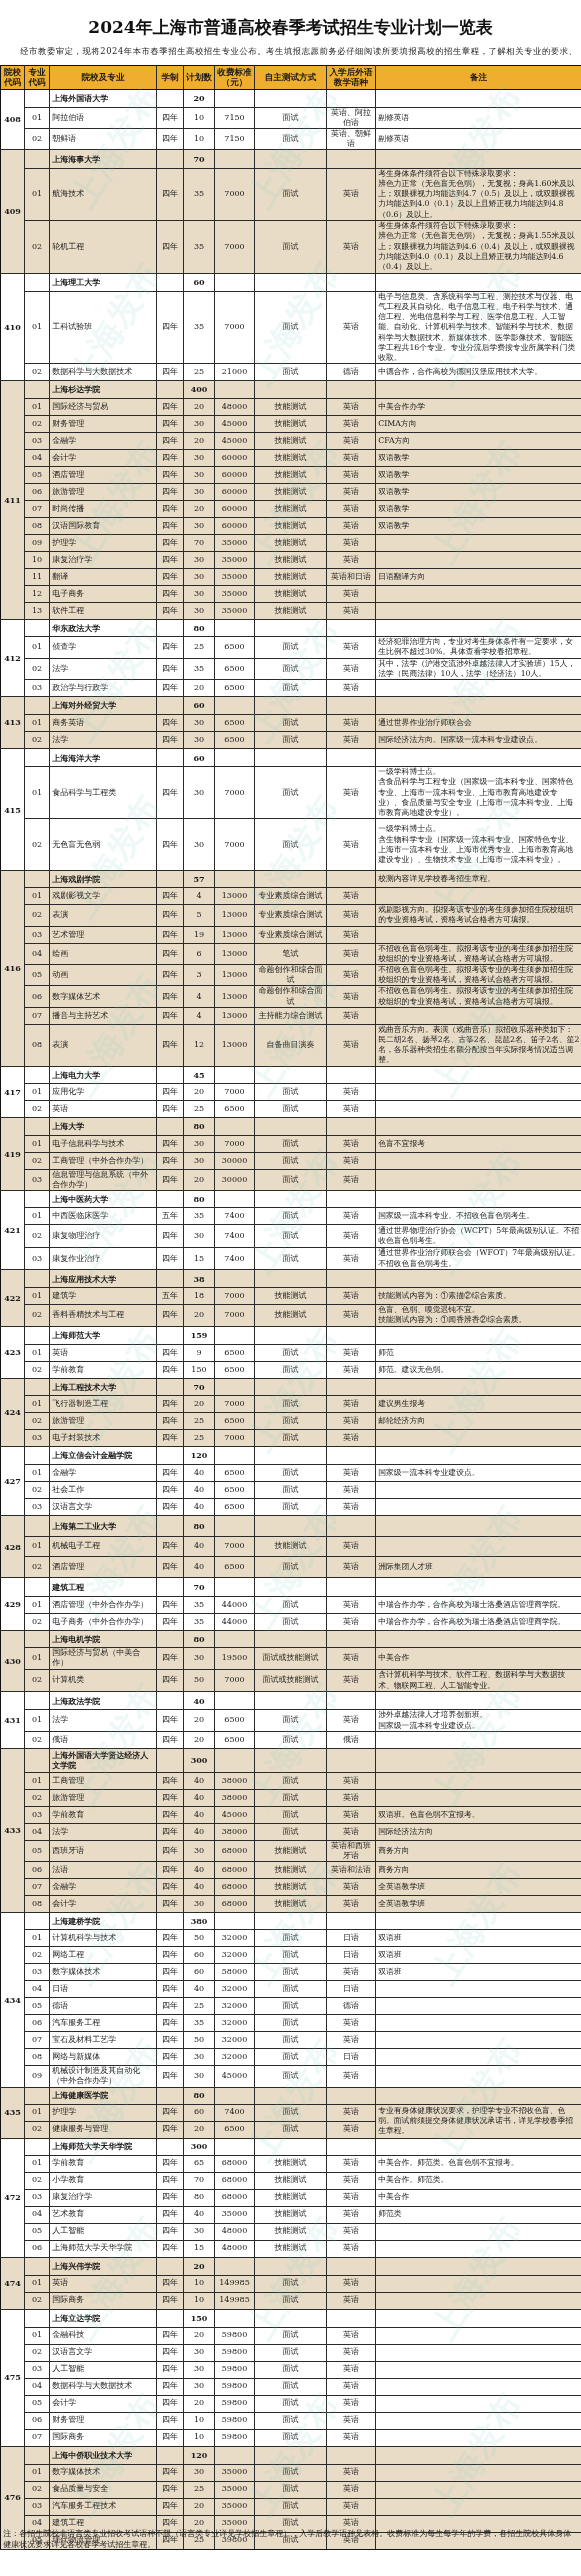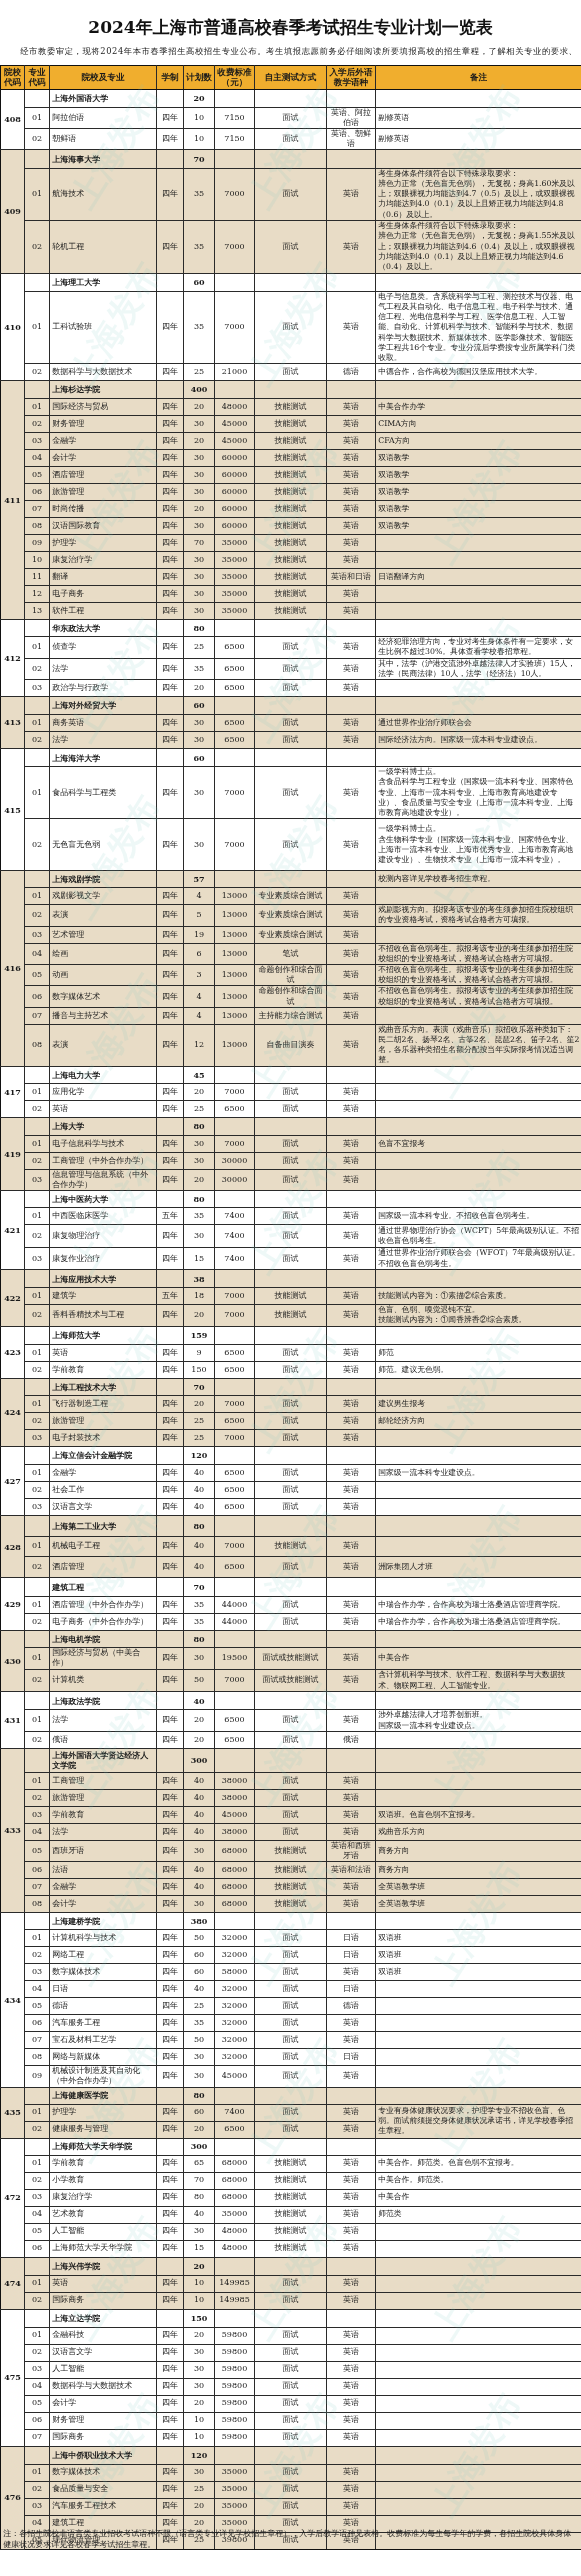--- a/index.html
+++ b/index.html
@@ -1006,21 +1006,21 @@
           <td class="note">双语班。色盲色弱不宜报考。</td>
         </tr>
         <tr style="height: 17px;">
           <td class="mcode">04</td>
           <td class="name">法学</td>
           <td class="ctr">四年</td>
           <td class="ctr">40</td>
           <td class="ctr">38000</td>
           <td class="ctr">面试</td>
           <td class="ctr">英语</td>
-          <td class="note">戏曲音乐方向</td>
+          <td class="note">国际经济法方向</td>
         </tr>
         <tr style="height: 20px;">
           <td class="mcode">05</td>
           <td class="name">西班牙语</td>
           <td class="ctr">四年</td>
           <td class="ctr">30</td>
           <td class="ctr">68000</td>
           <td class="ctr">技能测试</td>
           <td class="ctr">英语和西班牙语</td>
           <td class="note">商务方向</td>

